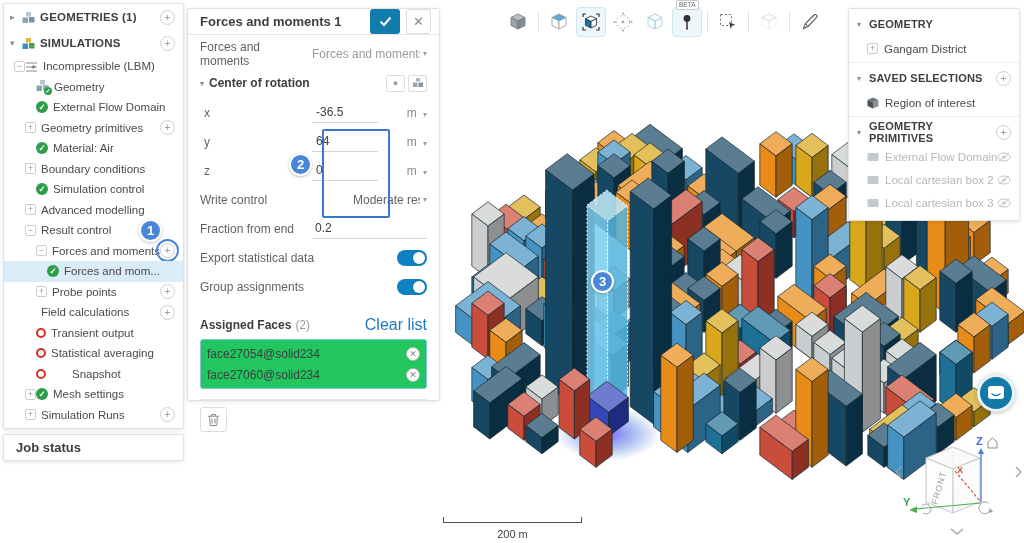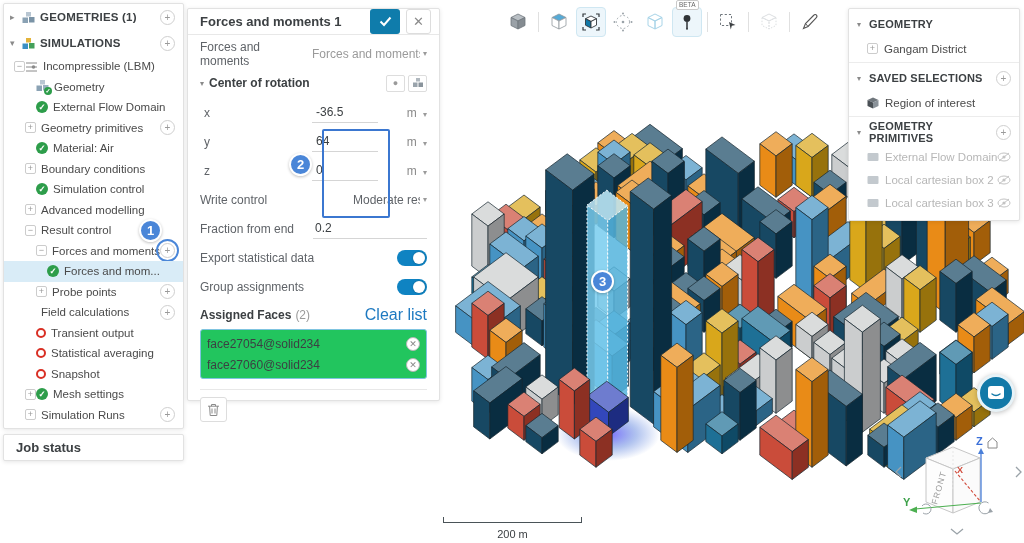--- a/index.html
+++ b/index.html
@@ -50,21 +50,21 @@
   .mini-btn { width:19px; height:17px; border:1px solid #ddd; background:#fff; border-radius:2px; display:flex; align-items:center; justify-content:center; margin-left:3px; color:#9a9a9a; font-size:9px; }
   .coord-row { display:flex; align-items:center; height:29px; font-size:12px; color:#5f6368; }
   .coord-row .axis { width:112px; padding-left:4px; }
   .coord-row .cinput { width:66px; font-size:12px; color:#3c4043; border-bottom:1px solid #d5d5d5; padding:2px 2px 3px 4px; }
   .coord-row .unit { margin-left:auto; color:#8a8a8a; font-size:12px; }
   .underline-val { width:114px; font-size:12px; color:#3c4043; border-bottom:1px solid #d5d5d5; padding:2px 2px 3px 2px; }
   .wc-val { width:114px; display:flex; align-items:center; justify-content:space-between; color:#5f6368; }
   .wc-val .dval { max-width:104px; overflow:hidden; white-space:nowrap;margin-left:40px; }
   .toggle { width:30px; height:16px; border-radius:9px; background:#0f83c2; position:relative; flex:none; }
   .toggle .knob { position:absolute; right:2px; top:2px; width:12px; height:12px; border-radius:50%; background:#fff; box-shadow:0 0 2px rgba(0,0,0,.3); }
-  .af-head { display:flex; align-items:center; height:28px; font-size:12px; }
+  .af-head { display:flex; align-items:center; height:28px; font-size:12px;margin-top:10px; }
   .af-title { font-weight:700; color:#3c4043; }
   .af-count { color:#9a9a9a; margin-left:4px; flex:1; }
   .clear-link { color:#1d79c0; font-size:16px; }
   .faces-box { background:#22c55e; border:1px solid #7fc4e0; border-radius:3px; padding:3px 6px; }
   .face-row { display:flex; align-items:center; height:21px; font-size:12px; color:#3c4043; }
   .face-row .fname { flex:1; }
   .x-circle { width:14px; height:14px; border:1px solid #b5b5b5; border-radius:50%; background:#fff; color:#8a8a8a; font-size:9px; line-height:12px; text-align:center; }
   .p-footer { border-top:1px solid #e8e8e8; margin-top:10px; padding:7px 0; }
   .trash-btn { width:27px; height:25px; border:1px solid #ddd; border-radius:3px; background:#fff; display:flex; align-items:center; justify-content:center; }
 
@@ -1045,21 +1045,21 @@
           <span class="plus-circle">+</span>
         </div>
         <div class="tree-row" style="padding-left: 32px;">
           <span class="rd"></span>
           <span class="lbl">Transient output</span>
         </div>
         <div class="tree-row" style="padding-left: 32px;">
           <span class="rd"></span>
           <span class="lbl">Statistical averaging</span>
         </div>
-        <div class="tree-row" style="padding-left: 32px;">
+        <div class="tree-row" style="padding-left: 32px; gap: 21px;">
           <span class="rd"></span>
           <span class="lbl">Snapshot</span>
         </div>
         <div class="tree-row" style="padding-left: 21px;">
           <span class="expander">+</span>
           <span class="ck">✓</span>
           <span class="lbl">Mesh settings</span>
         </div>
         <div class="tree-row" style="padding-left: 21px;">
           <span class="expander">+</span>

